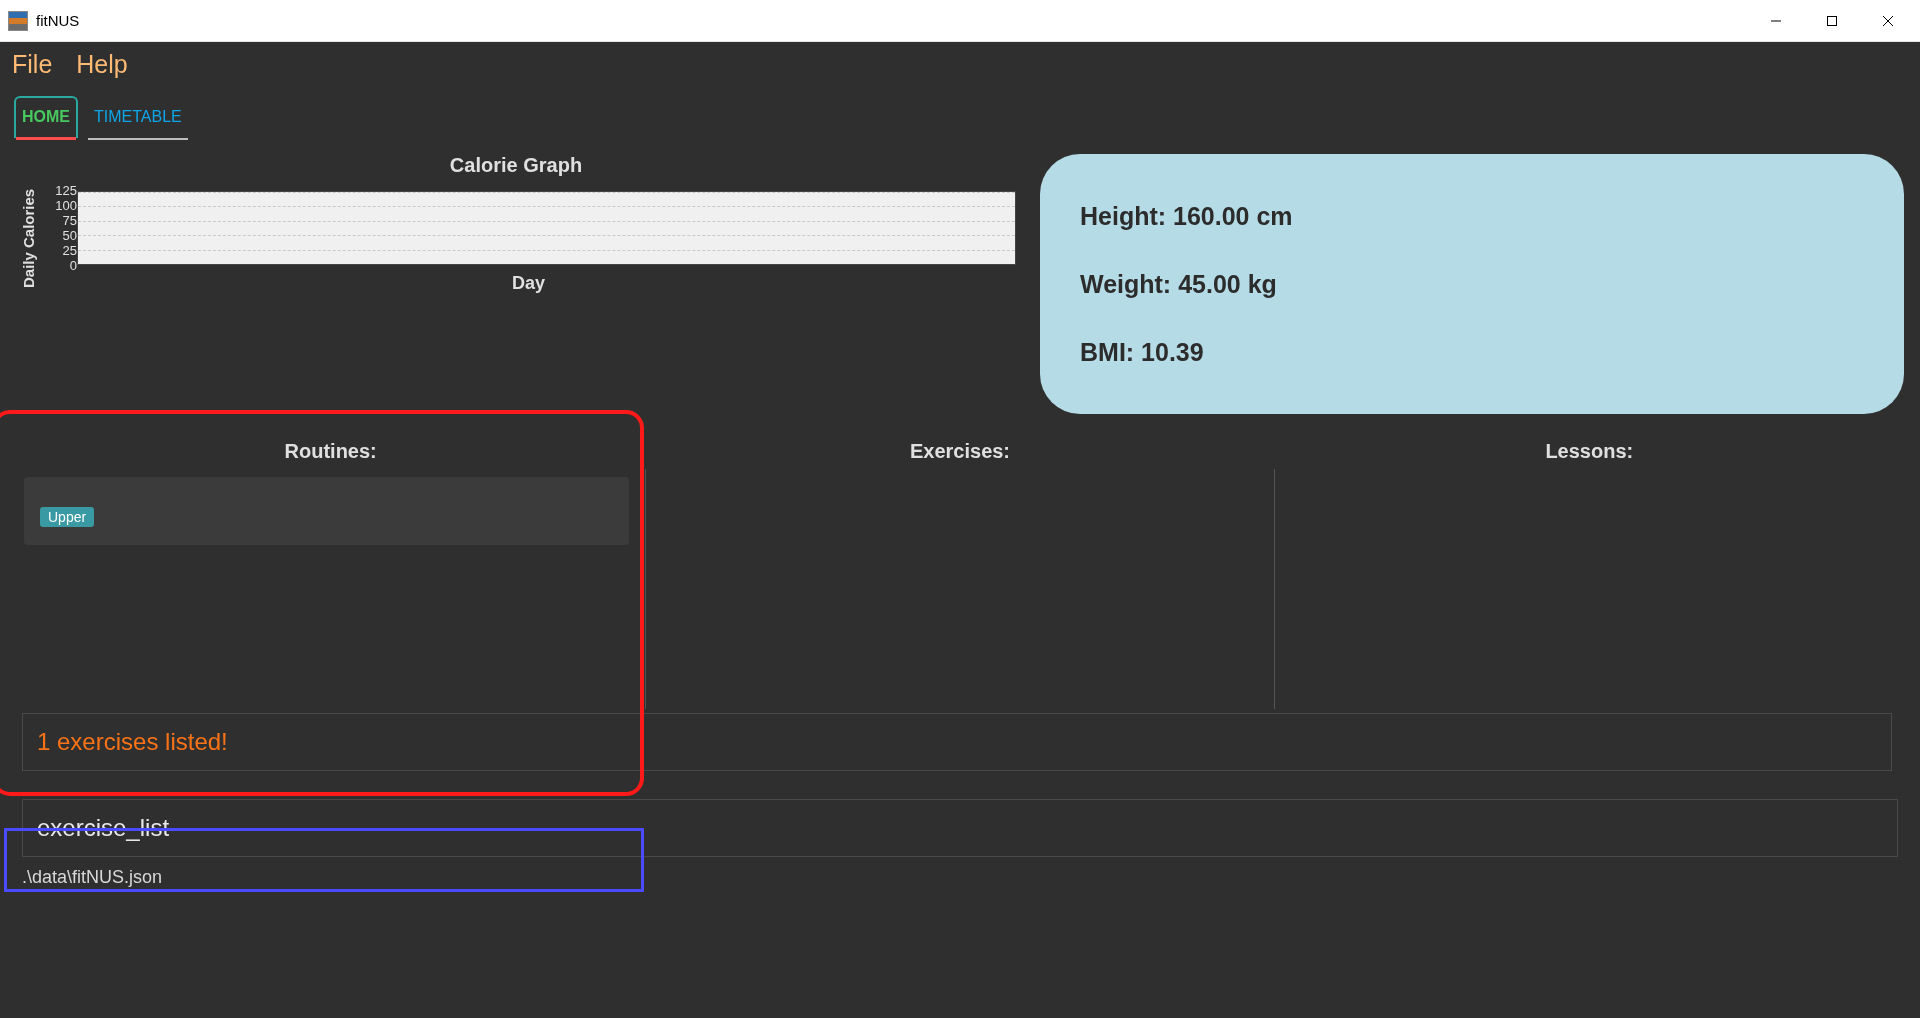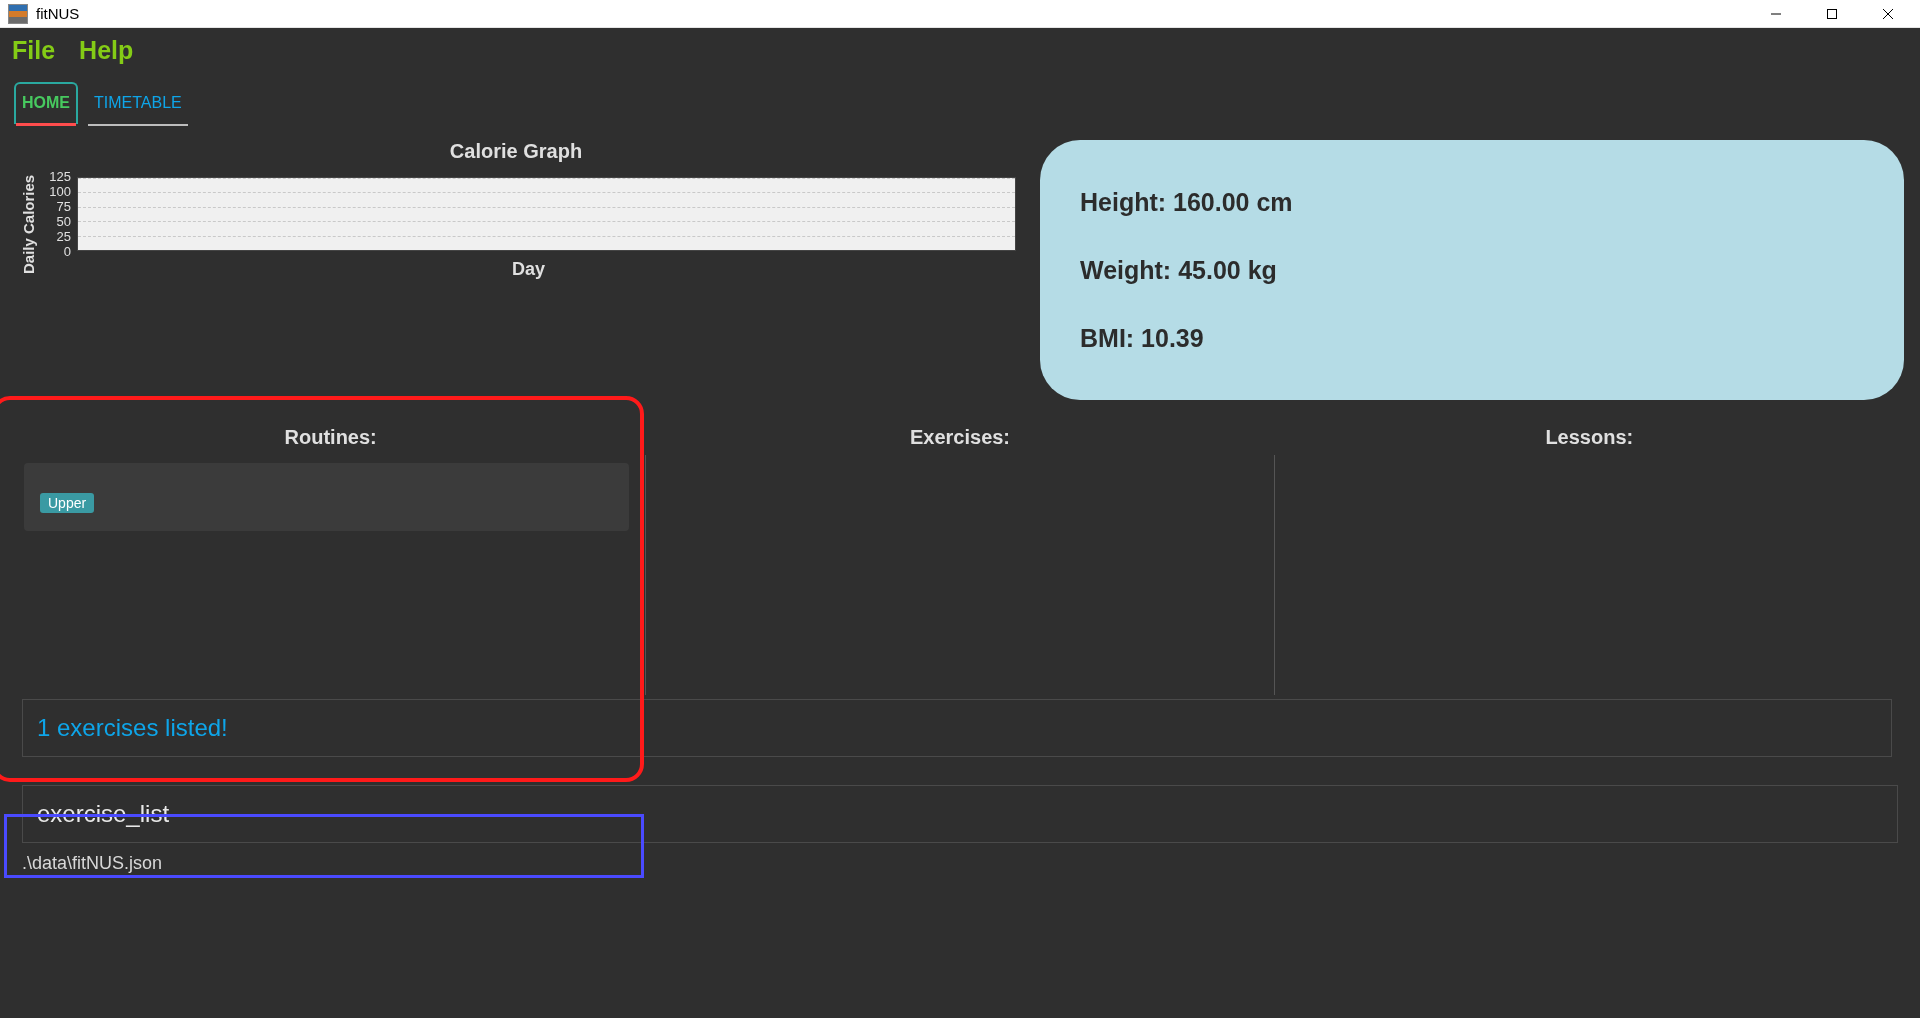--- a/index.html
+++ b/index.html
@@ -1,56 +1,56 @@
 <!DOCTYPE html>
 <html><head>
 <meta charset="utf-8">
 <style>
   * { box-sizing: border-box; margin: 0; padding: 0; }
   html, body { width: 1920px; height: 1018px; overflow: hidden; font-family: "Segoe UI", Arial, sans-serif; }
   body { background: #ffffff; display: flex; flex-direction: column; }
 
   
-  .titlebar { height: 28px; background: #ffffff; display: flex; align-items: center; padding: 0 4px 0 8px; border-bottom: 1px solid #e5e5e5; }
+  .titlebar { height: 42px; background: #ffffff; display: flex; align-items: center; padding: 0 4px 0 8px; border-bottom: 1px solid #e5e5e5; }
   .titlebar .app-icon { width: 20px; height: 20px; margin-right: 8px; display:flex; flex-direction:column; border:1px solid #888;}
   .titlebar .app-icon .bar{flex:1;}
   .titlebar .app-icon .b1{background:#2f6fb0;}
   .titlebar .app-icon .b2{background:#d47b2a;}
   .titlebar .app-icon .b3{background:#6b6b6b;}
   .titlebar .title { font-size: 15px; color:#000; }
   .titlebar .spacer { flex: 1; }
   .titlebar .winbtn { width: 56px; height: 38px; display:flex; align-items:center; justify-content:center; color:#000; }
   .titlebar .winbtn svg { stroke:#000; }
 
   
   .app { flex:1; background:#2f2f2f; display:flex; flex-direction:column; color:#ddd; min-height:0;}
 
   
   .menubar { height:44px; display:flex; align-items:center; padding:0 12px; gap:24px; }
-  .menubar .mi { font-size:25px; color:#84cc16; font-weight:700; }
+  .menubar .mi { font-size:25px; color:#fdba74; font-weight:400; }
 
   
   .tabbar { display:flex; align-items:flex-end; padding:10px 14px 0 14px; gap:10px;}
   .tab { padding:10px 6px 12px 6px; font-size:16px; font-weight:600; position:relative;}
   .tab.active { color:#47c95f; border:2px solid #2aa9a0; border-bottom:none; border-radius:6px 6px 0 0;}
   .tab.active::after{content:"";position:absolute;left:0;right:0;bottom:-2px;height:3px;background:#ff4d4d;}
   .tab.inactive { color:#0ea5e9; font-weight:400; }
   .tab.inactive::after{content:"";position:absolute;left:0;right:0;bottom:-2px;height:2px;background:#bdbdbd;}
 
   
   .main { flex:1; display:flex; flex-direction:column; padding:16px 16px 0 16px; min-height:0;}
 
   .top-row { display:flex; gap:24px; height:260px; }
   .chart-block { flex:0 0 1000px; display:flex; flex-direction:column; align-items:center;}
   .chart-title { font-size:20px; color:#e0e0e0; margin-bottom:6px; font-weight:600;}
   .chart-area { display:flex; width:100%; }
   .ylabel { writing-mode:vertical-rl; transform:rotate(180deg); font-size:15px; font-weight:600; color:#e0e0e0; padding:0 4px; text-align:center;}
   .plot-wrap{flex:1; display:flex; flex-direction:column;}
   .plot { flex:1; position:relative; display:flex;}
-  .yticks { width:36px; display:flex; flex-direction:column; justify-content:space-between; align-items:flex-end; font-size:13px; color:#e0e0e0; padding-right:6px;}
+  .yticks { width:36px; display:flex; flex-direction:column; justify-content:space-between; align-items:flex-end; font-size:13px; color:#e0e0e0; }
   .axis-area{flex:1; position:relative; background:#2f2f2f;}
   .plot-inner{position:absolute; left:0; top:8px; bottom:8px; right:0; background:#f0f0f0; border:1px solid #444;}
   .gridline{position:absolute;left:0;right:0;border-top:1px dashed #c9c9c9;}
   .xaxis-label{font-size:18px; font-weight:600; color:#e0e0e0; text-align:center; }
 
   .bmi-card { flex:1; background:#b5dce6; border-radius:40px; padding:28px 220px 28px 40px; color:#2c2c2c; display:flex; flex-direction:column; justify-content:space-around;}
   .bmi-card .line{font-size:25px; font-weight:600;}
 
   
   .cols-header { display:flex; margin-top:20px;}
@@ -58,21 +58,21 @@
   .cols { display:flex; min-height:0; height:240px; }
   .col { flex:1; border-left:1px solid #555; position:relative; overflow:hidden;}
   .col:first-child{border-left:none;}
   .exercise-card{ margin:8px 16px 8px 8px; background:#3b3b3b; border-radius:4px; padding:22px 16px 18px 16px;}
   .exercise-card .name{font-size:20px; color:#f0f0f0;}
   .tag{display:inline-block; background:#3a9aa3; color:#fff; font-size:14px; padding:2px 8px; border-radius:3px; margin-top:8px;}
 
   .red-box{position:absolute; border:4px solid #ff1a1a; border-radius:18px; pointer-events:none;}
   .blue-box{position:absolute; border:3px solid #4a4aff; pointer-events:none;}
 
-  .status-row{ border:1px solid #4a4a4a; margin:4px 12px 0 6px; padding:14px 14px; font-size:24px; color:#0ea5e9; font-weight:300; position:relative;}
+  .status-row{ border:1px solid #4a4a4a; margin:4px 12px 0 6px; padding:14px 14px; font-size:24px; color:#f97316; font-weight:300; position:relative;}
   .cmd-row{ border:1px solid #4a4a4a; margin:28px 6px 0 6px; padding:14px 14px; font-size:24px; color:#e8e8e8; font-weight:300; position:relative;}
   .cmd-input{ background:transparent; border:none; outline:none; color:#e8e8e8; font-size:24px; font-family:inherit; width:100%; font-weight:300;}
 
   .footer{ padding:10px 6px 10px 6px; font-size:18px; color:#d8d8d8; font-weight:300;}
 
   
   .rel-anchor{position:relative;}
 </style>
 </head>
 <body>

